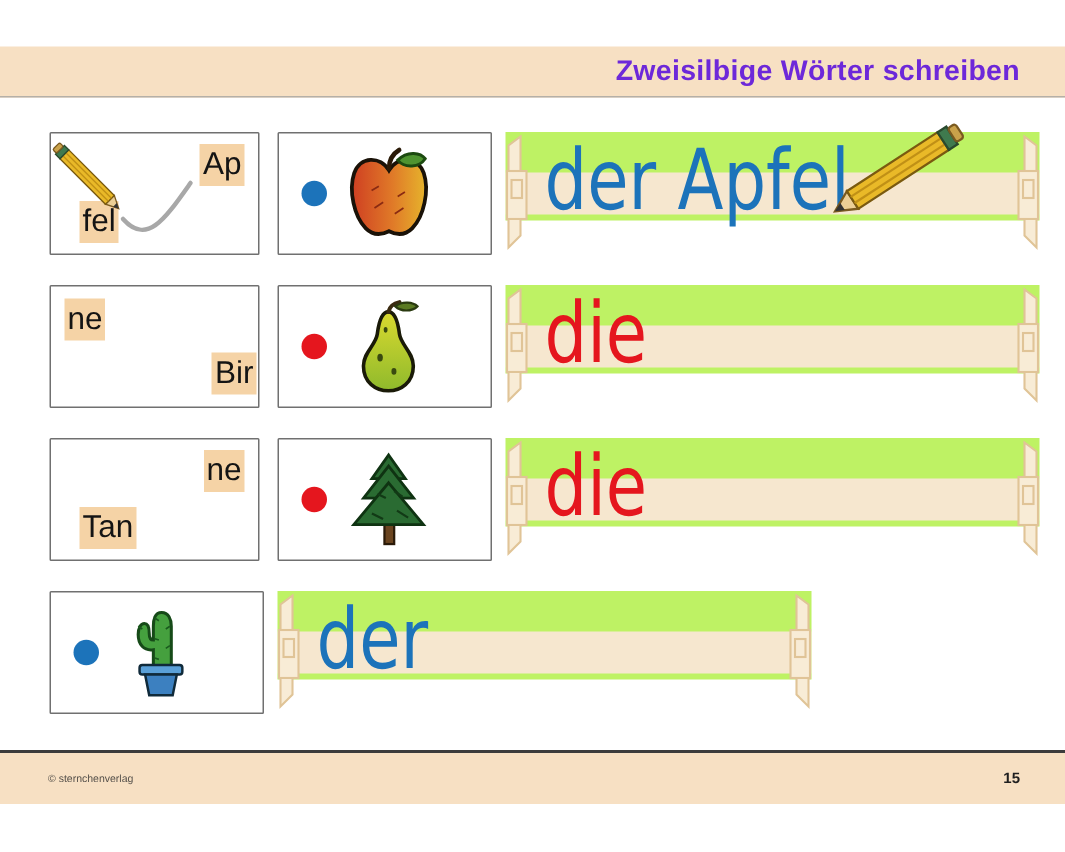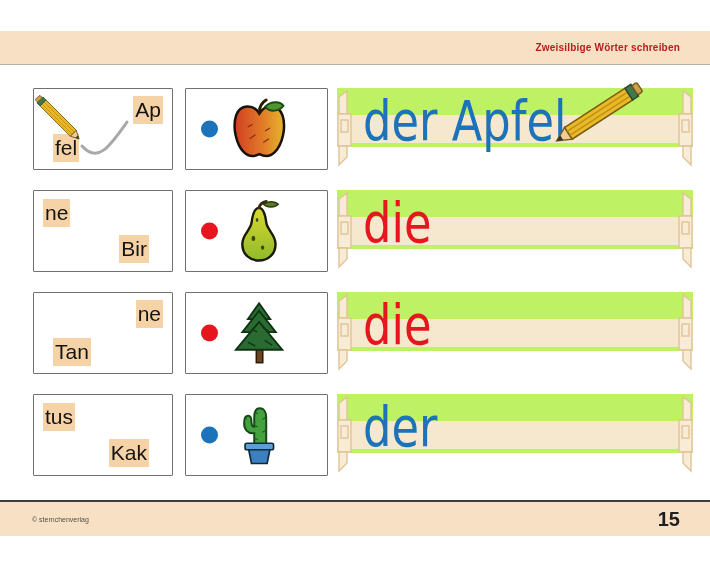--- a/index.html
+++ b/index.html
@@ -6,46 +6,46 @@
   .sheet{
     position:relative;width:710px;height:568px;background:#ffffff;
     font-family:"Liberation Sans",sans-serif;overflow:hidden;
   }
   
   .header-band{
     position:absolute;left:0;top:31px;width:710px;height:34px;
     background:#f7e0c3;border-bottom:1.5px solid #b5b0a8;box-sizing:border-box;
     display:flex;align-items:center;justify-content:flex-end;
   }
-  .header-title{font-size:10px;font-weight:700;color:#b91c1c;padding-right:30px;letter-spacing:.2px;}
+  .header-title{font-size:19px;font-weight:700;color:#6d28d9;padding-right:30px;letter-spacing:.2px;}
   .footer-band{
     position:absolute;left:0;top:500px;width:710px;height:36px;
     background:#f7e0c3;border-top:2px solid #3c3c3c;box-sizing:border-box;
     display:flex;align-items:center;justify-content:space-between;
   }
   .copyright{font-size:7px;color:#55504a;padding-left:32px;}
-  .page-number{font-size:20px;font-weight:700;color:#1f1f1f;padding-right:30px;}
+  .page-number{font-size:10px;font-weight:700;color:#1f1f1f;padding-right:30px;}
   
   .rows{position:absolute;left:33px;top:88px;}
   .row{display:flex;margin-bottom:20px;height:82px;}
   .box{
     position:relative;background:#ffffff;border:1.6px solid #707070;
     box-sizing:border-box;border-radius:1px;
   }
   .syll-box{width:140px;height:82px;margin-right:12px;}
   .pic-box{width:143px;height:82px;margin-right:9px;}
   
   .tile{
     position:absolute;background:#f5d3a6;color:#141414;
     font-size:21px;line-height:26px;padding:1px 2px;white-space:nowrap;
   }
   .pos-tl{left:9px;top:8px;}
   .pos-tr{right:9px;top:7px;}
   .pos-bl{left:8px;bottom:7px;margin-left:11px;}
-  .pos-br{right:23px;bottom:8px;}
+  .pos-br{right:1px;bottom:8px;}
   
   .dot{position:absolute;left:15px;top:50%;width:17px;height:17px;border-radius:50%;transform:translateY(-50%);}
   .pic{position:absolute;left:50%;top:50%;transform:translate(-46%,-50%);line-height:0;}
   
   .write-band{position:relative;width:356px;height:59px;background:#bef264;}
   .write-mid{position:absolute;left:0;top:27px;width:100%;height:28px;background:#f6e7cf;}
   .edge{position:absolute;top:0;width:22px;height:82px;line-height:0;}
   .edge.left{left:-3px;}
   .edge.right{right:-3px;transform:scaleX(-1);}
   .word{
@@ -205,24 +205,20 @@
                 <path d="M5,26 L5,9 L13,3 L13,26 Z"></path>
                 <rect x="4" y="26" width="13" height="32"></rect>
                 <rect x="7" y="32" width="7" height="12" fill="none"></rect>
                 <path d="M5,58 L5,77 L13,69 L13,58 Z"></path>
               </g>
             </svg></div>
           <div class="word" style="color: rgb(229, 22, 30);">die</div>
         </div>
       </div>
       <div class="row">
-        <div class="box syll-box">
-          <span class="tile pos-tl">tus</span>
-          <span class="tile pos-br">Kak</span>
-        </div>
         <div class="box pic-box">
           <div class="dot" style="background: rgb(28, 115, 186);"></div>
           <div class="pic"><svg width="46" height="62" viewBox="0 0 50 66" xmlns="http://www.w3.org/2000/svg">
               <path d="M26,4 C31,4 33,9 33,14 L33,44 L20,44 L20,31 C13,32 9,27 9,20 C9,15 11,12 13.5,12 C16,12 17,15 17,19 C17,22 18,24 20,24 L20,14 C20,9 21,4 26,4 Z" fill="#45a03e" stroke="#164a18" stroke-width="2.2"></path>
               <path d="M24,10 l-3,-2 M29,16 l3,-2 M24,24 l-3,-1 M29,30 l3,-2 M24,38 l-3,-1 M12,16 l-3,-2" stroke="#1a5a1e" stroke-width="1.2" fill="none"></path>
               <rect x="10" y="42" width="31" height="7" rx="2" fill="#5aa0d8" stroke="#102a3a" stroke-width="1.8"></rect>
               <path d="M14,49 L37,49 L34,64 L17,64 Z" fill="#3c80c0" stroke="#102a3a" stroke-width="1.8"></path>
             </svg></div>
         </div>
         <div class="write-band">

